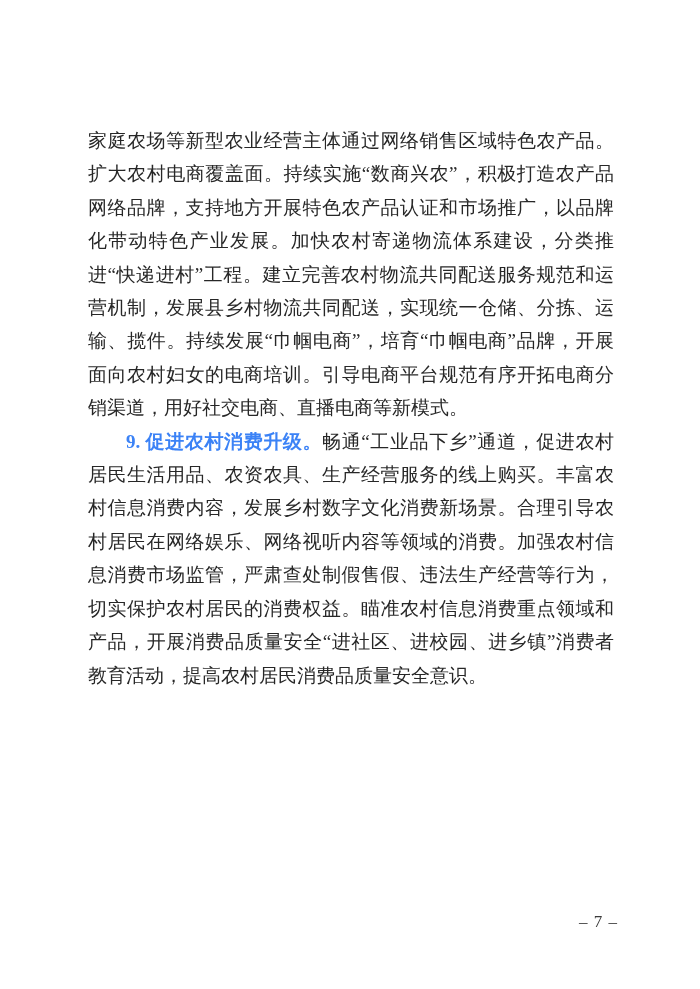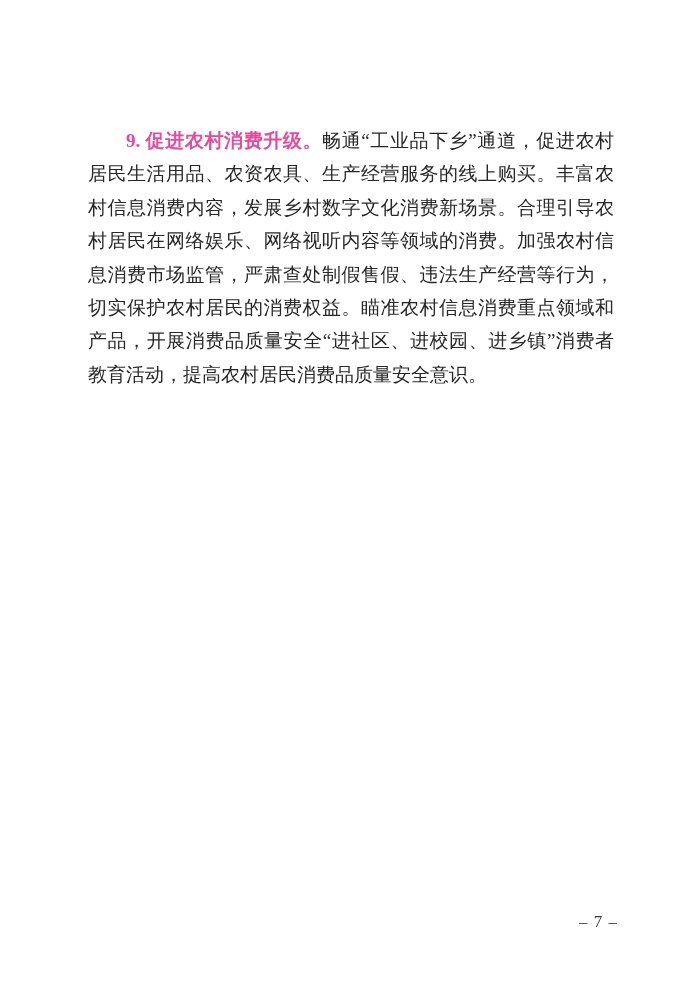--- a/index.html
+++ b/index.html
@@ -29,40 +29,41 @@
   .para {
     margin: 0;
     padding: 0;
     word-break: break-all;
   }
   .para.indent {
     text-indent: 2em;
   }
   .para-heading {
     font-weight: 700;
-    color: #ec4899;
+    color: #3b82f6;
   }
   .footer-pagenum {
     position: absolute;
     top: 912px;
     right: 82px;
     color: #3a3a3a;
     font-size: 17px;
     line-height: 20px;
     letter-spacing: 1px;
     font-family: "Liberation Serif", "DejaVu Serif", serif;
   }
 </style>
 </head>
 <body>
 
 <div class="page">
 
   <div class="content">
 
+    <p class="para"><span>家庭农场等新型农业经营主体通过网络销售区域特色农产品。扩大农村电商覆盖面。持续实施“数商兴农”，积极打造农产品网络品牌，支持地方开展特色农产品认证和市场推广，以品牌化带动特色产业发展。加快农村寄递物流体系建设，分类推进“快递进村”工程。建立完善农村物流共同配送服务规范和运营机制，发展县乡村物流共同配送，实现统一仓储、分拣、运输、揽件。持续发展“巾帼电商”，培育“巾帼电商”品牌，开展面向农村妇女的电商培训。引导电商平台规范有序开拓电商分销渠道，用好社交电商、直播电商等新模式。</span></p>
 
     <p class="para indent"><span class="para-heading">9. 促进农村消费升级。</span><span>畅通“工业品下乡”通道，促进农村居民生活用品、农资农具、生产经营服务的线上购买。丰富农村信息消费内容，发展乡村数字文化消费新场景。合理引导农村居民在网络娱乐、网络视听内容等领域的消费。加强农村信息消费市场监管，严肃查处制假售假、违法生产经营等行为，切实保护农村居民的消费权益。瞄准农村信息消费重点领域和产品，开展消费品质量安全“进社区、进校园、进乡镇”消费者教育活动，提高农村居民消费品质量安全意识。</span></p>
 
 
   </div>
 
   <div class="footer-pagenum">– 7 –</div>
 
 </div>
 

